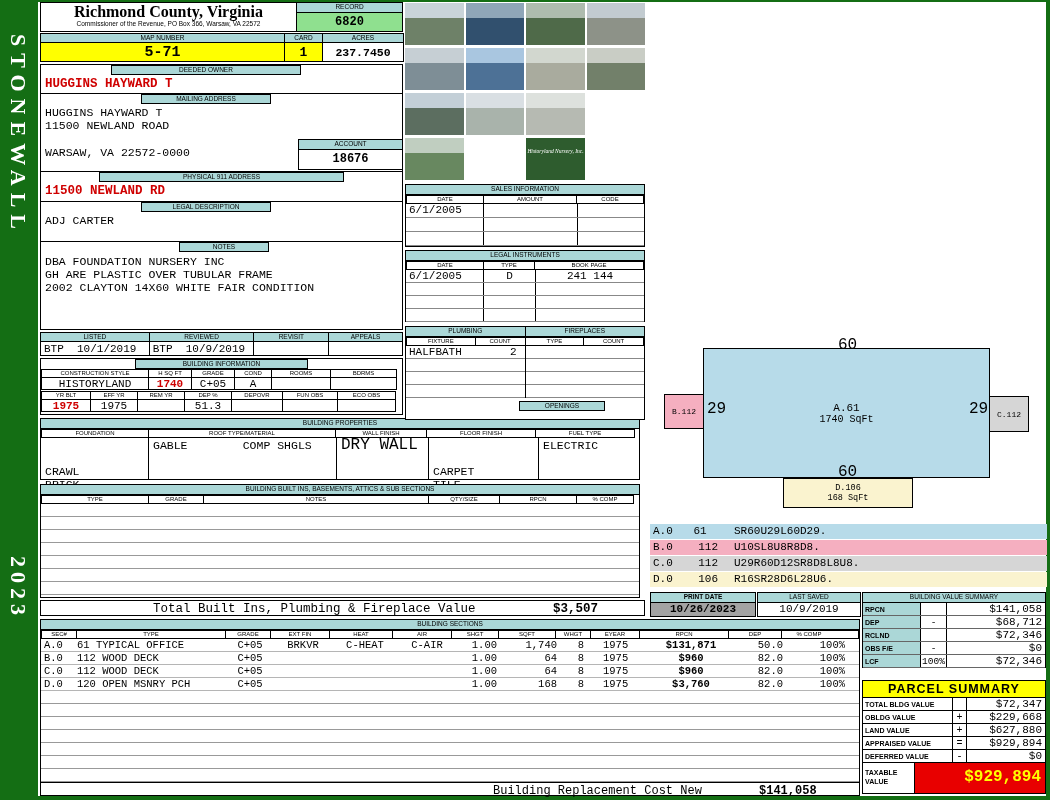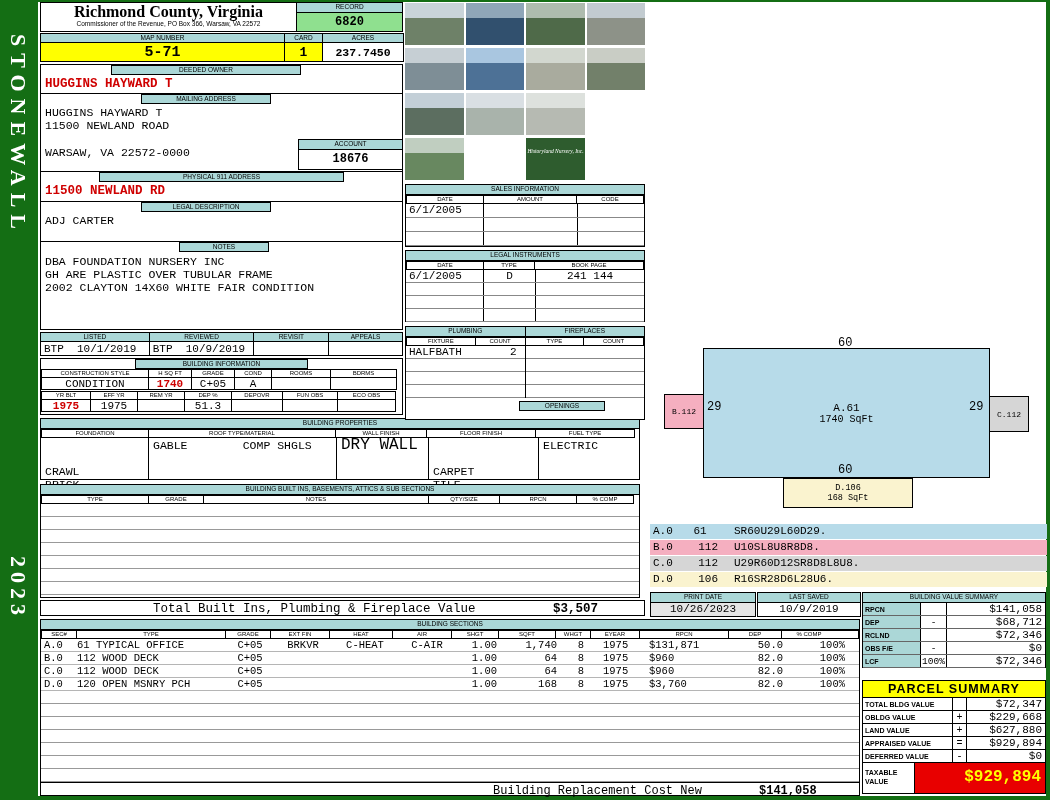--- a/index.html
+++ b/index.html
@@ -25,27 +25,27 @@
 .hline{position:absolute;left:0;right:0;border-top:1px solid #000;}
 .erow{border-bottom:1px solid #999;}
 .trow{display:flex;height:13px;line-height:12px;border-bottom:1px solid #888;font-family:"Liberation Mono",monospace;font-size:11px;white-space:pre;}
 .trow>div{overflow:hidden;}
 .trow14{height:14px;line-height:13px;}
 .srow{display:flex;height:13px;line-height:12px;border-bottom:1px solid #b5b5b5;font-family:"Liberation Mono",monospace;font-size:10.5px;white-space:pre;}
 .srow>div{overflow:hidden;}
 .sc0{width:36px;padding-left:3px;}.sc1{width:150px;}.sc2{width:46px;text-align:center;}.sc3{width:60px;text-align:center;}
 .sc4{width:64px;text-align:center;}.sc5{width:60px;text-align:center;}.sc6{width:48px;text-align:right;padding-right:8px;}
 .sc7{width:58px;text-align:right;padding-right:6px;}.sc8{width:36px;text-align:center;}.sc9{width:50px;padding-left:4px;}
-.sc10{width:90px;text-align:left;padding-right:6px;}.sc11{width:54px;text-align:right;padding-right:10px;}.sc12{width:56px;text-align:right;padding-right:4px;}
+.sc10{width:90px;text-align:center;padding-right:6px;font-weight:bold;}.sc11{width:54px;text-align:right;padding-right:10px;}.sc12{width:56px;text-align:right;padding-right:4px;}
 .photos{position:absolute;left:405px;top:3px;display:grid;grid-template-columns:repeat(4,58.5px);gap:3px 2px;}
 .photo{width:58.5px;height:42px;display:flex;flex-direction:column;overflow:hidden;}
 .psky{height:15px;}
 .pbody{flex:1;}
 .legendrow{display:flex;height:15px;line-height:15px;margin-bottom:1px;font-family:"Liberation Mono",monospace;font-size:11px;white-space:pre;}
-.sketchdim{position:absolute;font-family:"Liberation Mono",monospace;font-size:12px;}
+.sketchdim{position:absolute;font-family:"Liberation Mono",monospace;font-size:16px;}
 .vertlabel{position:absolute;writing-mode:vertical-rl;color:#fff;font-family:"Liberation Serif",serif;font-weight:bold;font-size:22px;}
 </style>
 </head>
 <body>
 
 <div class="page">
   <div class="content"></div>
 
   <div class="vertlabel" style="left:5px;top:34px;letter-spacing:7px;">STONEWALL</div>
   <div class="vertlabel" style="left:5px;top:556px;letter-spacing:5px;">2023</div>
@@ -118,21 +118,21 @@
     <div class="abs" style="left:0;top:10px;width:361px;">
       <div class="whead">
         <div style="width:108px;">CONSTRUCTION STYLE</div>
         <div style="width:44px;">H SQ FT</div>
         <div style="width:44px;">GRADE</div>
         <div style="width:38px;">COND</div>
         <div style="width:60px;">ROOMS</div>
         <div style="width:67px;">BDRMS</div>
       </div>
       <div class="vrow" style="margin-top:-1px;">
-        <div class="vc" style="width:108px;">CONDITION</div>
+        <div class="vc" style="width:108px;">HISTORYLAND</div>
         <div class="vc b red" style="width:44px;">1740</div>
         <div class="vc" style="width:44px;">C+05</div>
         <div class="vc" style="width:38px;">A</div>
         <div class="vc" style="width:60px;"></div>
         <div class="vc" style="width:67px;"></div>
       </div>
     </div>
     <div class="abs" style="left:0;top:32px;width:361px;">
       <div class="whead">
         <div style="width:50px;">YR BLT</div>
@@ -444,21 +444,21 @@
         <div style="padding-left:16px;">U29R60D12SR8D8L8U8.</div>
       </div>
 
       <div class="legendrow" style="background: rgb(250, 243, 207);">
         <div style="width:32px;padding-left:3px;">D.0</div>
         <div style="width:36px;text-align:right;">106</div>
         <div style="padding-left:16px;">R16SR28D6L28U6.</div>
       </div>
     </div>
 
-  <div class="abs" style="left:650px;top:592px;width:106px;height:25px;border:1px solid #000;background:#e5e5e5;">
+  <div class="abs" style="left:650px;top:592px;width:106px;height:25px;border:1px solid #000;background:#a3a3a3;font-weight:bold;">
     <div class="tbar" style="border:none;border-bottom:1px solid #000;">PRINT DATE</div>
     <div class="mono" style="height:13px;line-height:13px;text-align:center;font-size:11px;">10/26/2023</div>
   </div>
   <div class="abs" style="left:757px;top:592px;width:104px;height:25px;border:1px solid #000;background:#fff;">
     <div class="tbar" style="border:none;border-bottom:1px solid #000;">LAST SAVED</div>
     <div class="mono" style="height:13px;line-height:13px;text-align:center;font-size:11px;">10/9/2019</div>
   </div>
 
   <div class="abs" style="left:862px;top:592px;width:184px;height:76px;border:1px solid #000;background:#fff;">
     <div class="tbar" style="border:none;border-bottom:1px solid #000;">BUILDING VALUE SUMMARY</div>

